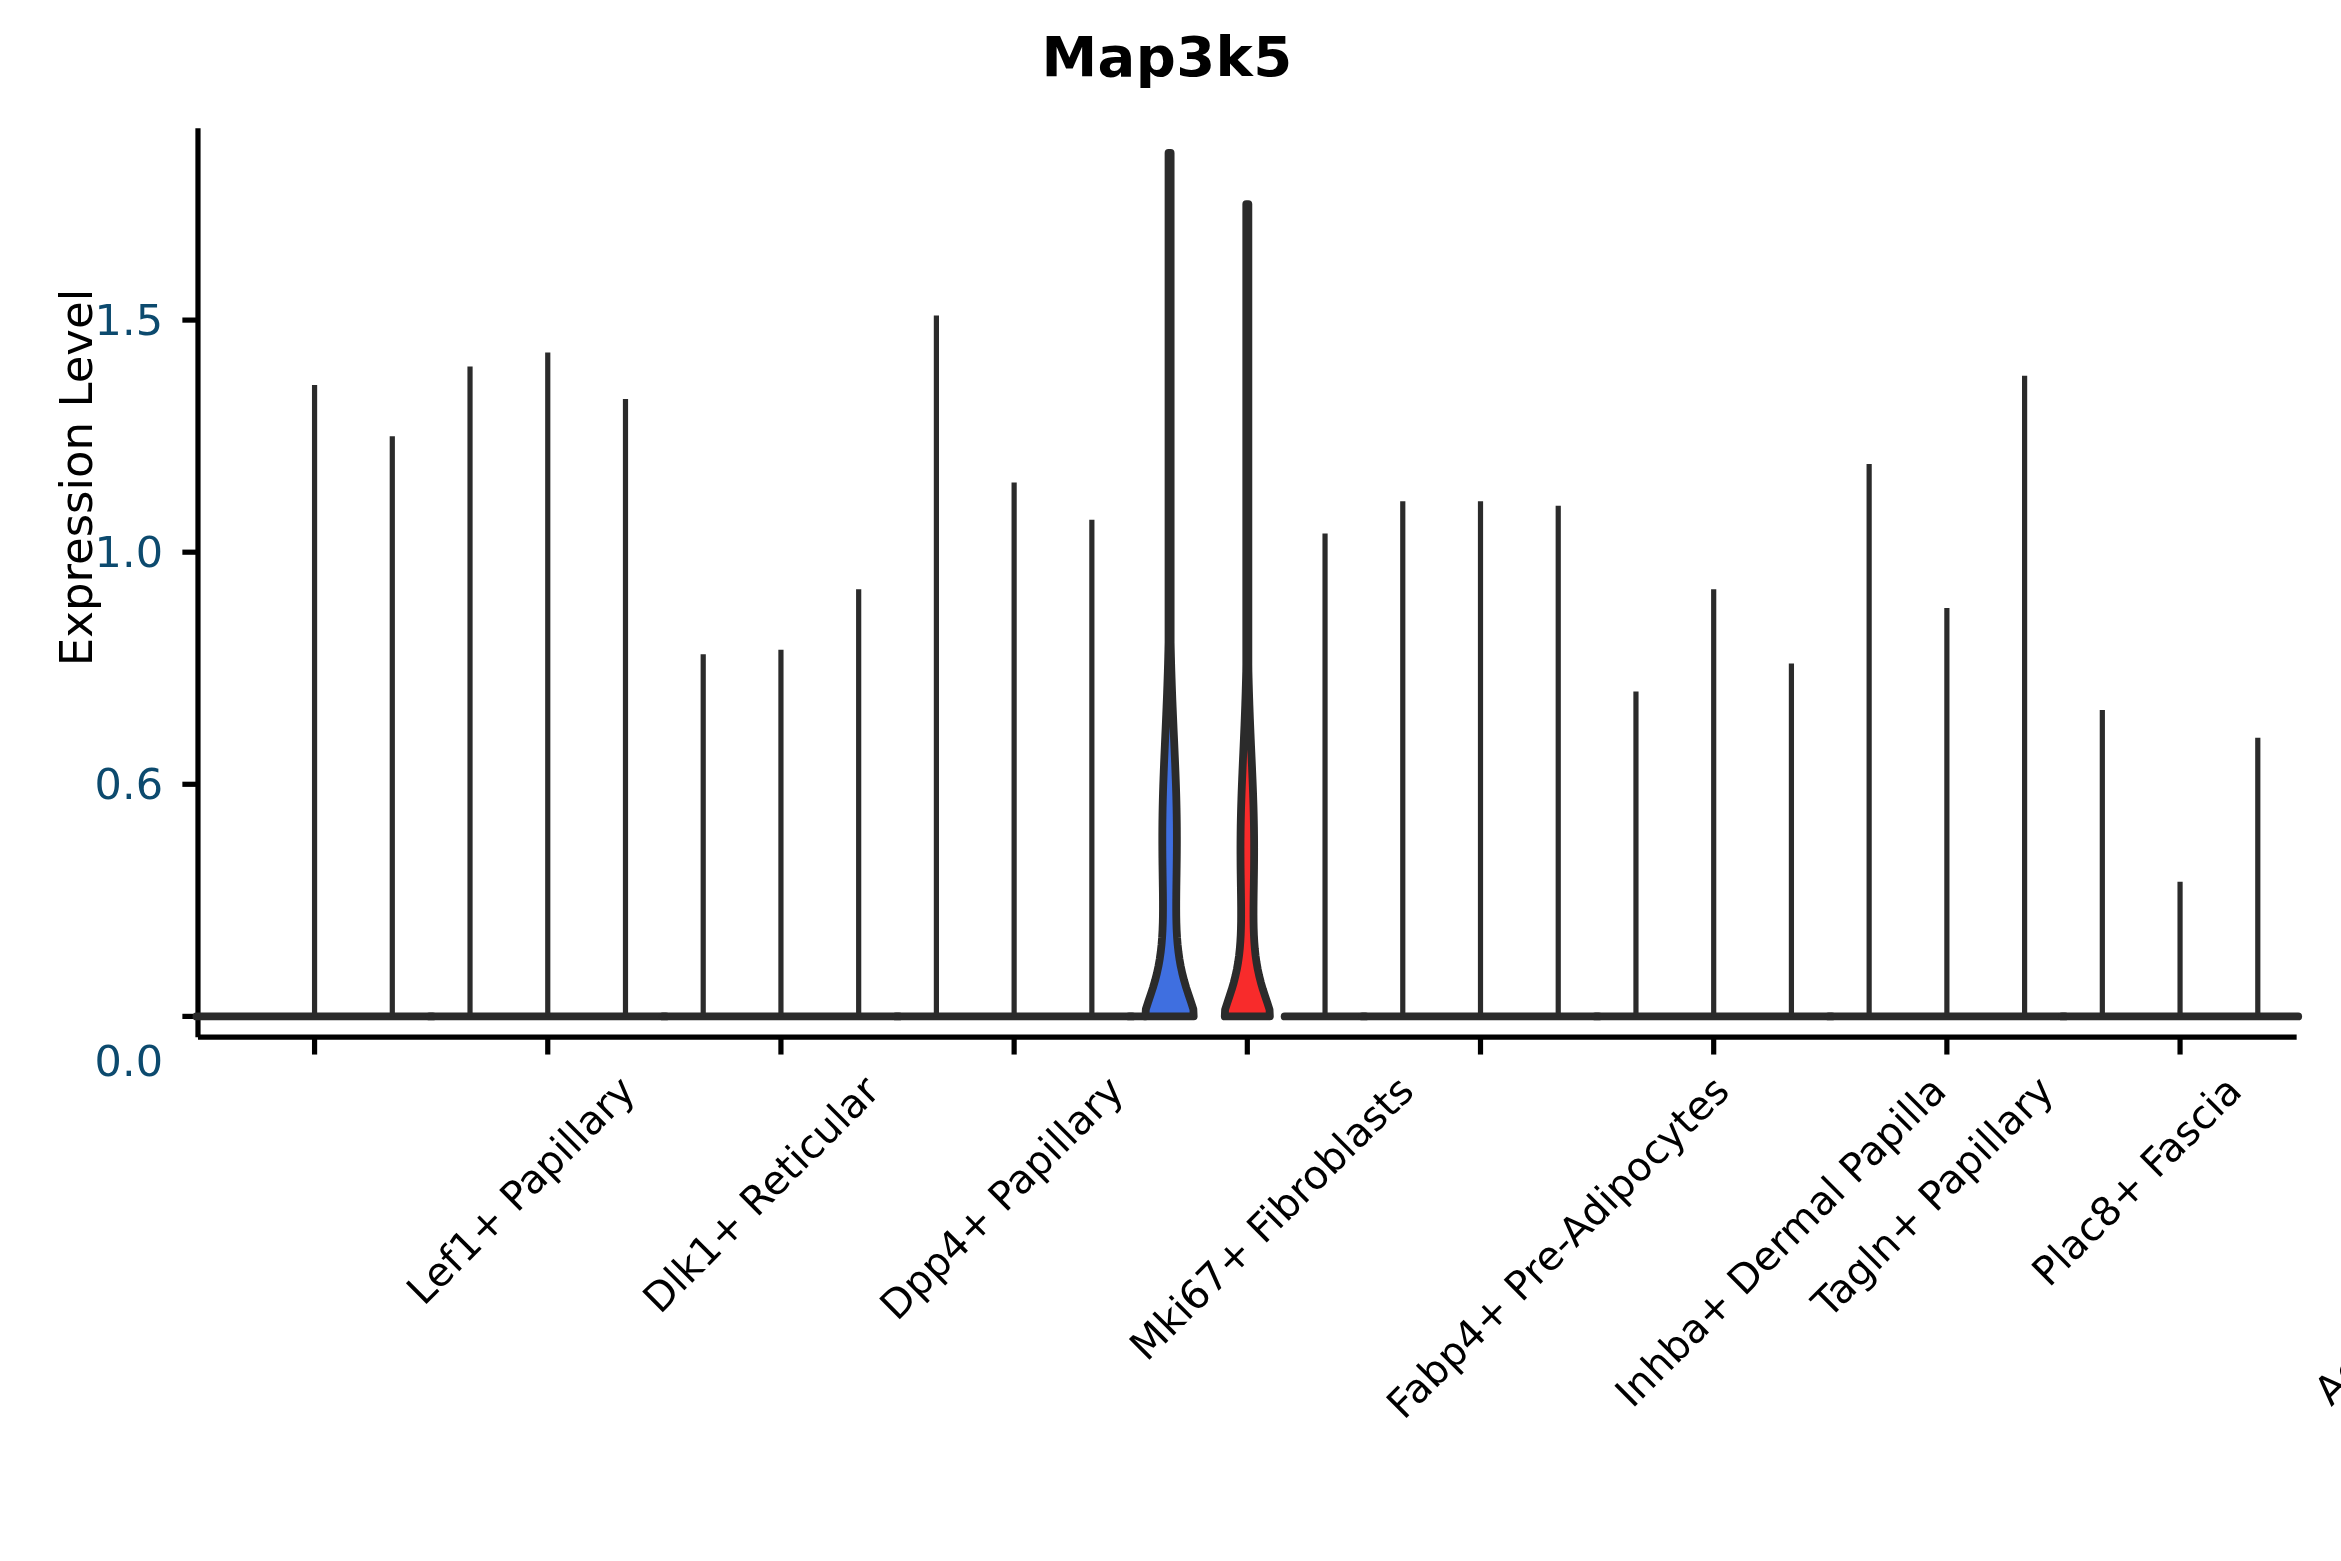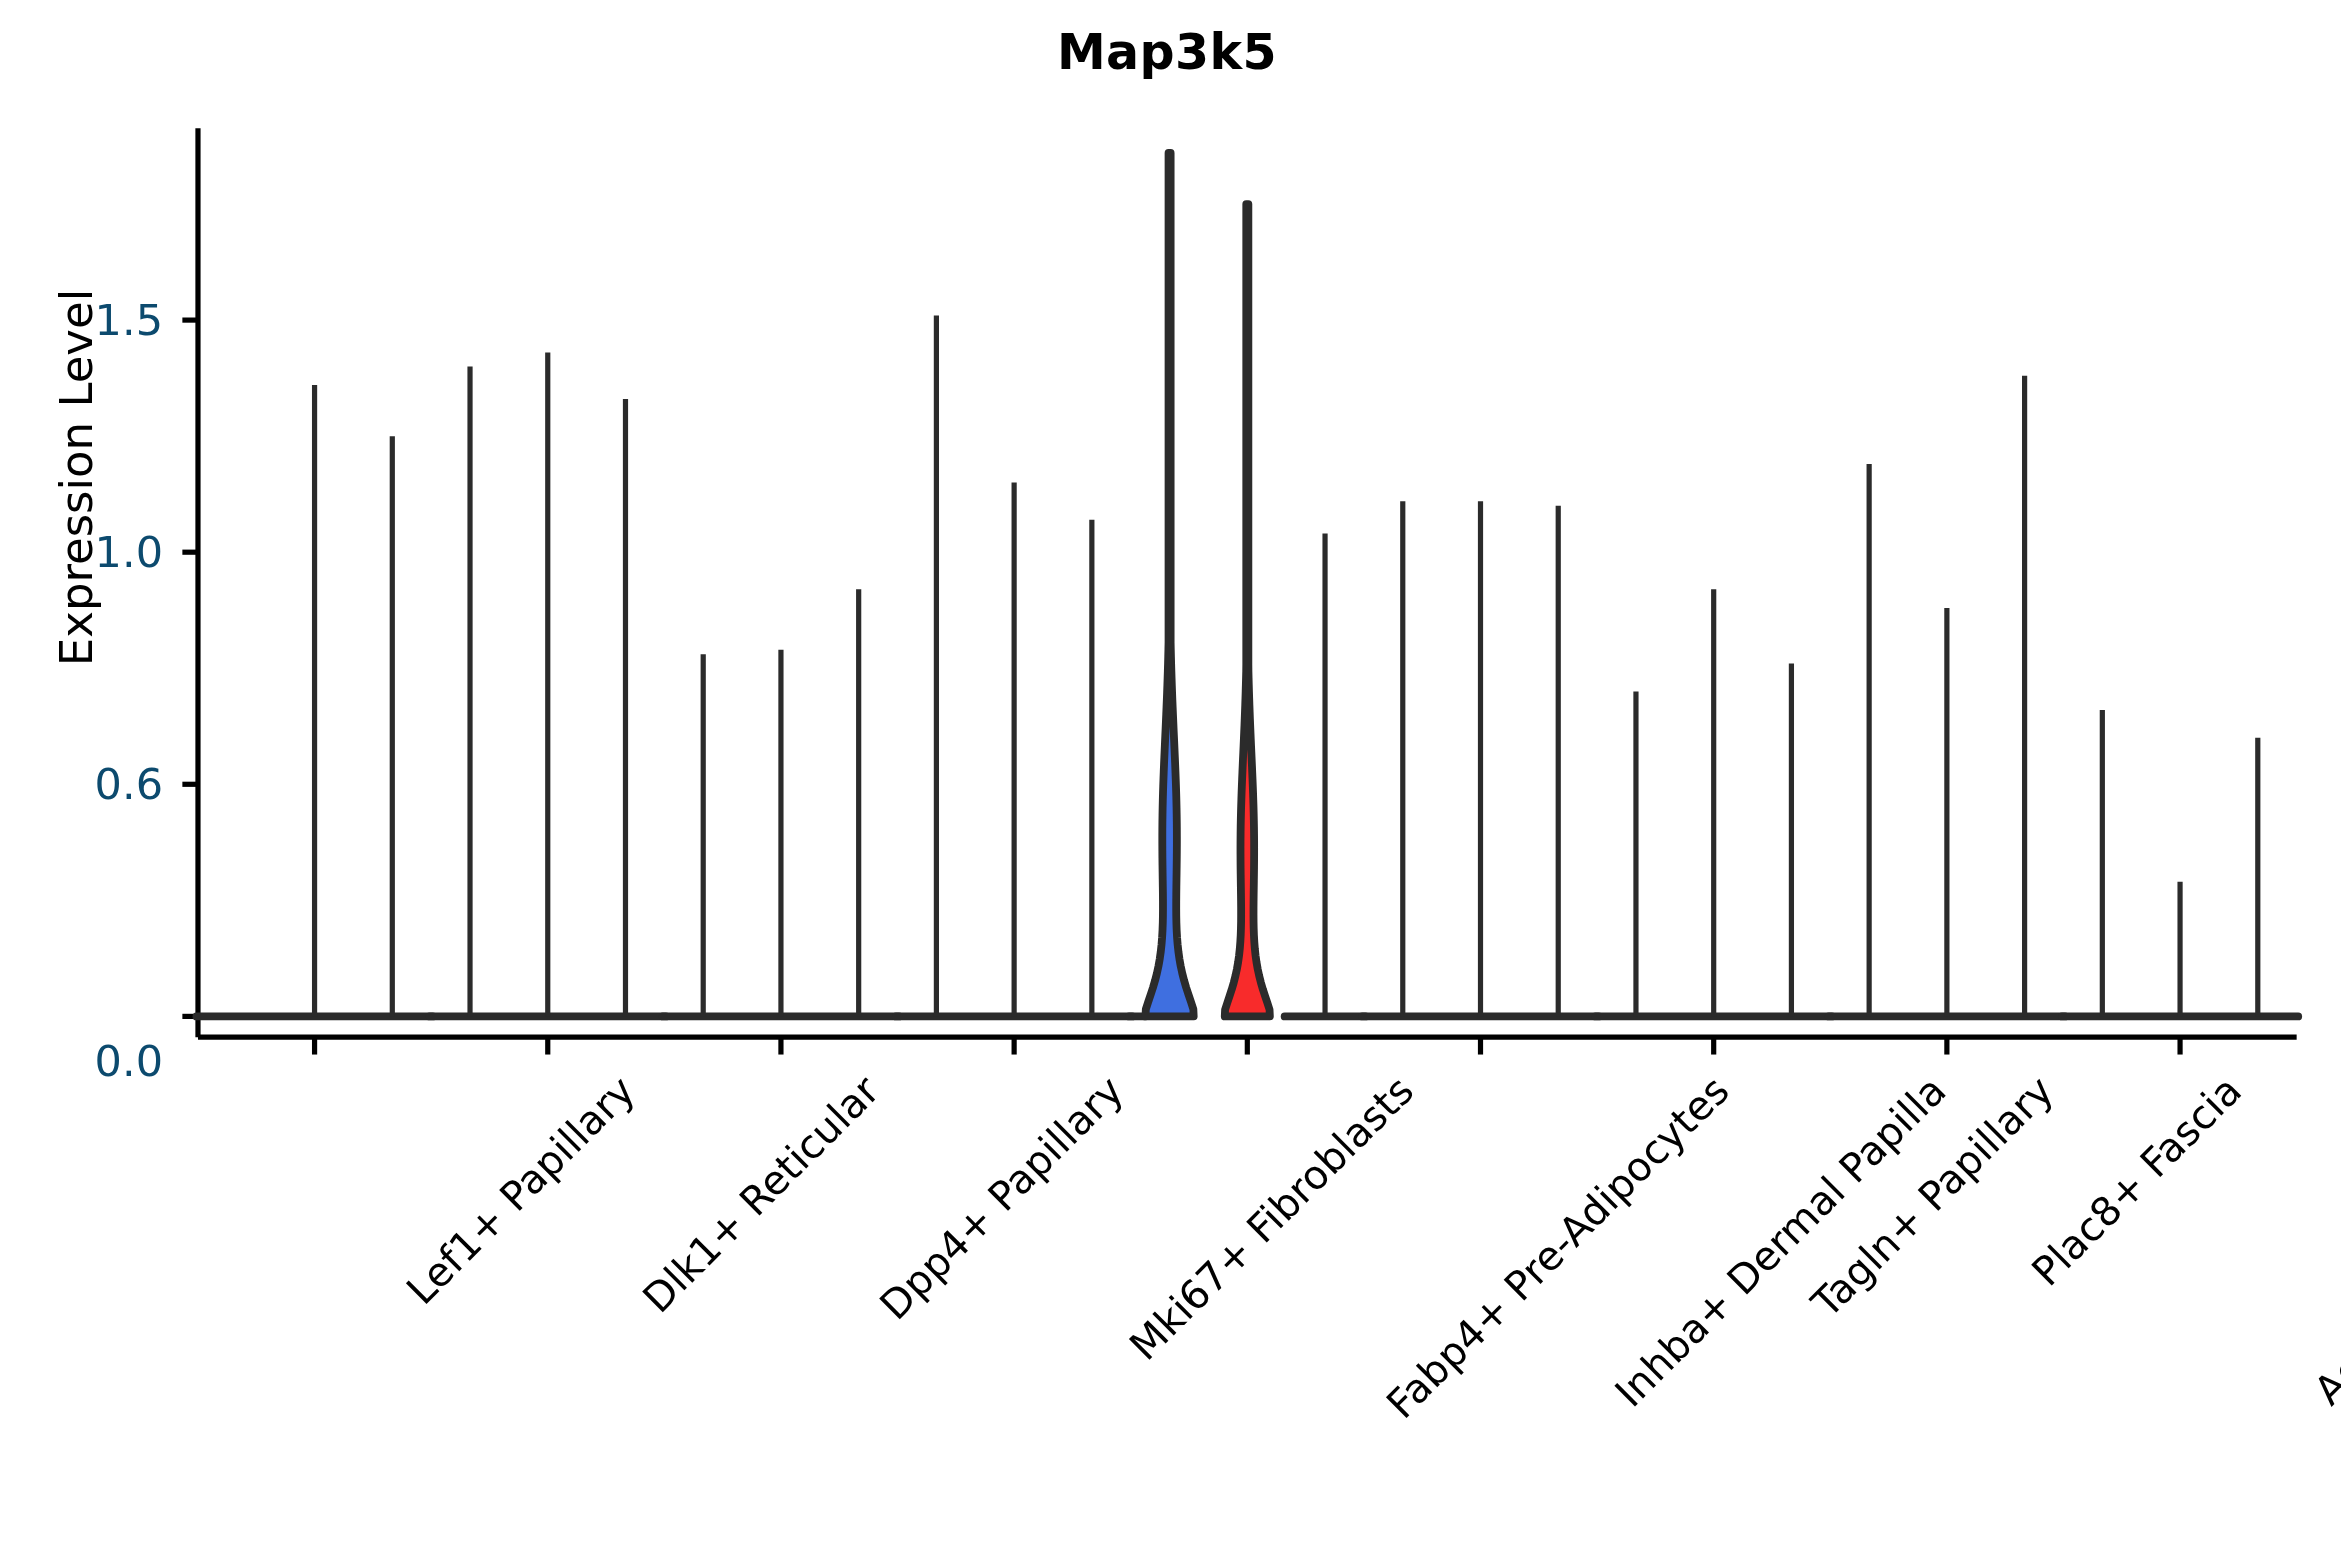--- a/index.html
+++ b/index.html
@@ -21,21 +21,21 @@
     width: 2342px;
     height: 1561px;
     background: #ffffff;
   }
   #plot-title {
     position: absolute;
     left: 0;
     top: 24px;
     width: 2334px;
     text-align: center;
-    font-size: 49px;
+    font-size: 56px;
     font-weight: bold;
     color: #000000;
     letter-spacing: 0.4px;
     font-family: "DejaVu Sans", sans-serif;
   }
   #ylabel {
     position: absolute;
     left: -201px;
     top: 451px;
     width: 555px;

